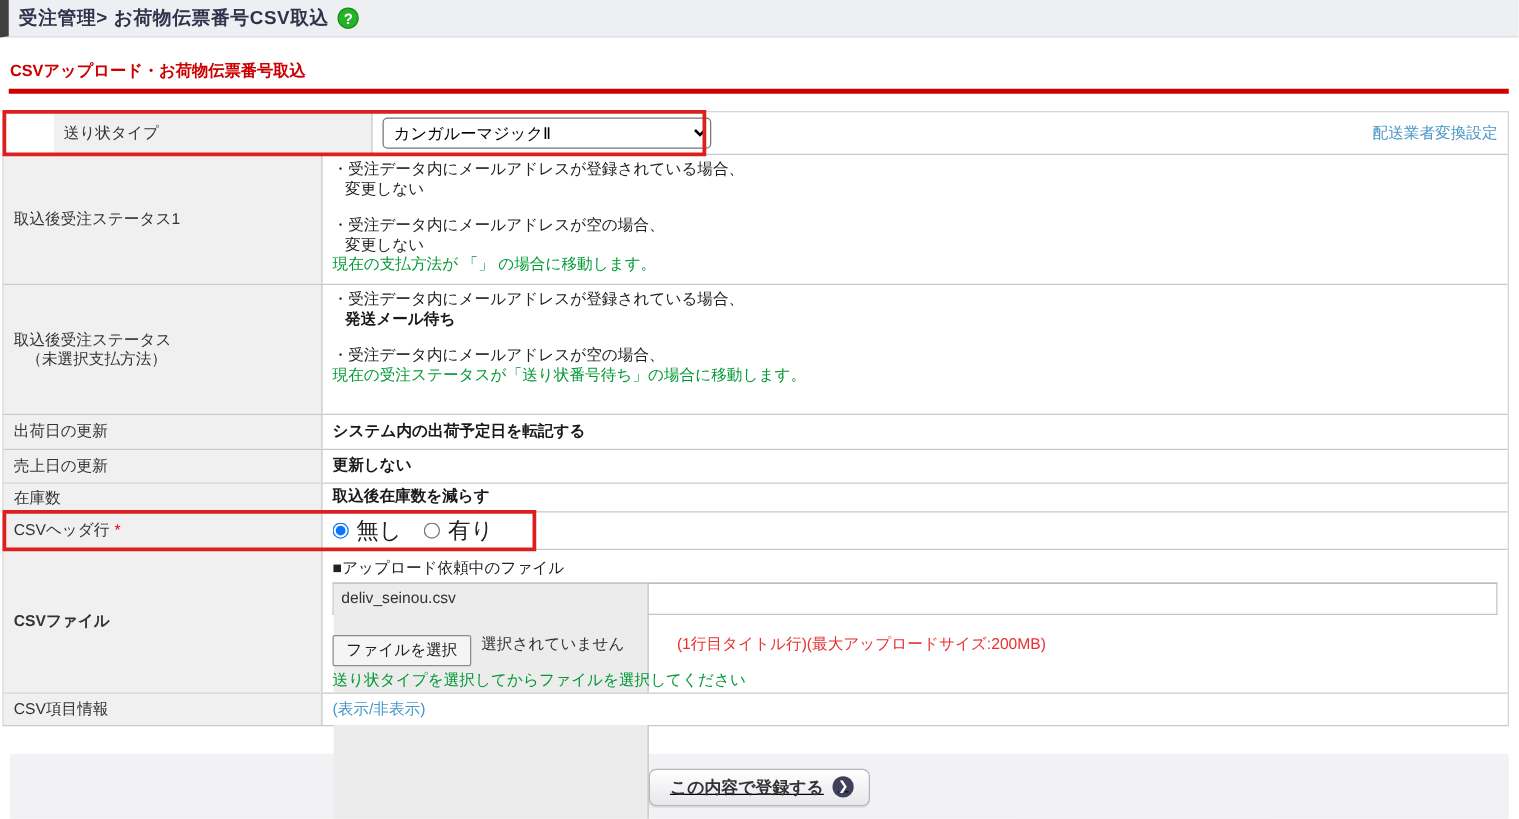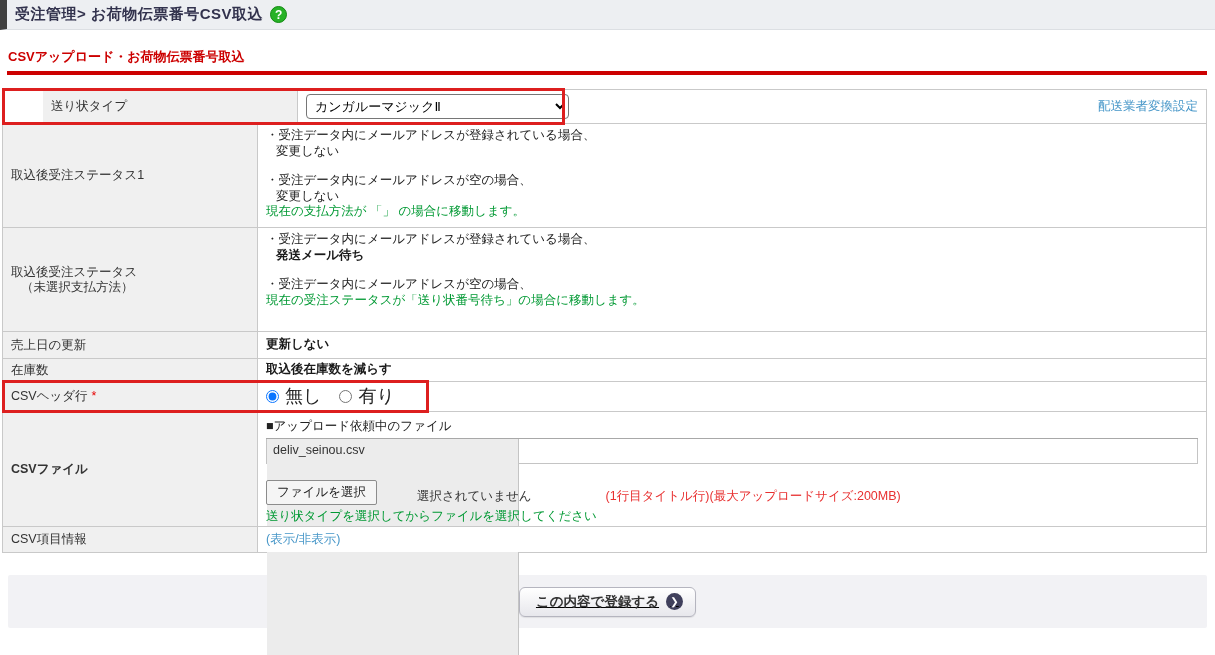--- a/index.html
+++ b/index.html
@@ -55,21 +55,21 @@
   .row-radio .fc { display:flex; align-items:center; gap:4px; }
   .row-radio input[type=radio] { accent-color:#0a75ff; width:13px; height:13px; margin-right:2px; }
   .radio-lbl { font-size:18px; margin-right:14px; }
 
   .row-file { height:115px; }
   .upload-title { font-size:12.5px; color:#222; padding:1px 0 3px 0; border-bottom:1px solid #a8a8a8; }
   .file-table { display:flex; border:1px solid #c4c4c4; border-top:none; height:25px;flex-direction:column; }
   .fcell1 { width:252px; flex:0 0 252px; background:#ececec; border-right:1px solid #c4c4c4;
     padding:4px 6px; font-size:12.5px; color:#333; }
   .fcell2 { flex:1; background:#e5e5e5; padding:4px 6px; font-size:16px; color:#222; }
-  .file-pick { margin-top:16px; display:flex; align-items:flex-end;gap:32px; }
+  .file-pick { margin-top:16px; display:flex; align-items:flex-start; }
   .file-btn { font-family:inherit; font-size:12.5px; color:#222; background:#f5f5f5;
     border:1px solid #8c8c8c; border-radius:2px; padding:3px 10px; cursor:pointer; }
   .no-file { margin-left:8px; font-size:12.5px; color:#333; }
   .file-warn { margin-left:42px; font-size:12.5px; }
   .file-hint { margin-top:4px; font-size:12.5px; }
 
   .row-info { height:26px; }
 
   
   .footer { margin:22px 8px 0 8px; height:53px; background:#f2f2f5; border-radius:2px;
@@ -125,20 +125,24 @@
     </div>
     <div class="fc">
       <div>・受注データ内にメールアドレスが登録されている場合、</div>
       <div class="indent b">発送メール待ち</div>
       <div class="gap"></div>
       <div>・受注データ内にメールアドレスが空の場合、</div>
       <div class="green">現在の受注ステータスが「送り状番号待ち」の場合に移動します。</div>
     </div>
   </div>
 
+  <div class="frow row-s">
+    <div class="fl" style="display:flex;align-items:center;">出荷日の更新</div>
+    <div class="fc b" style="display:flex;align-items:center;">システム内の出荷予定日を転記する</div>
+  </div>
 
   <div class="frow row-s2">
     <div class="fl" style="display:flex;align-items:center;">売上日の更新</div>
     <div class="fc b" style="display:flex;align-items:center;">更新しない</div>
   </div>
 
   <div class="frow row-s3">
     <div class="fl" style="display:flex;align-items:center;">
         <span>在庫数</span>
       </div>

